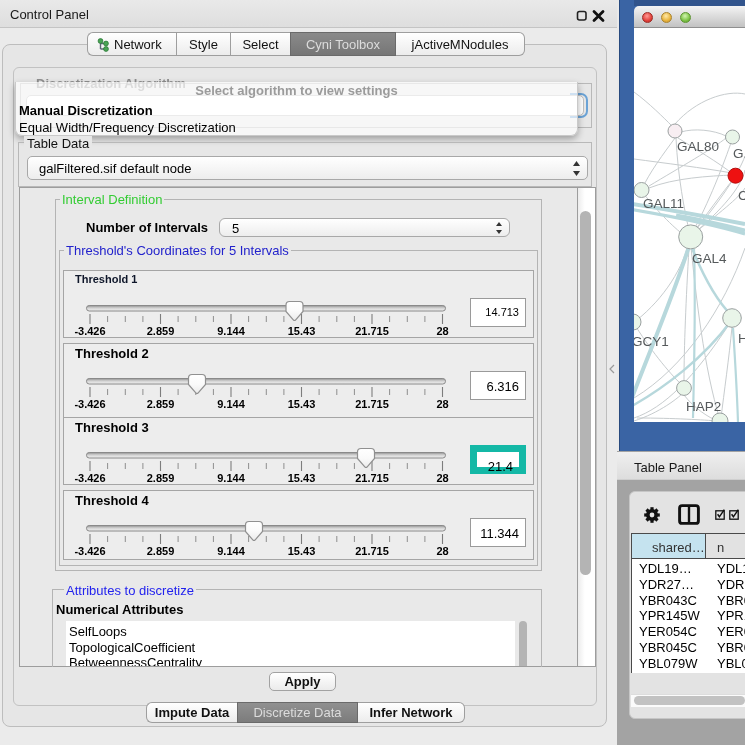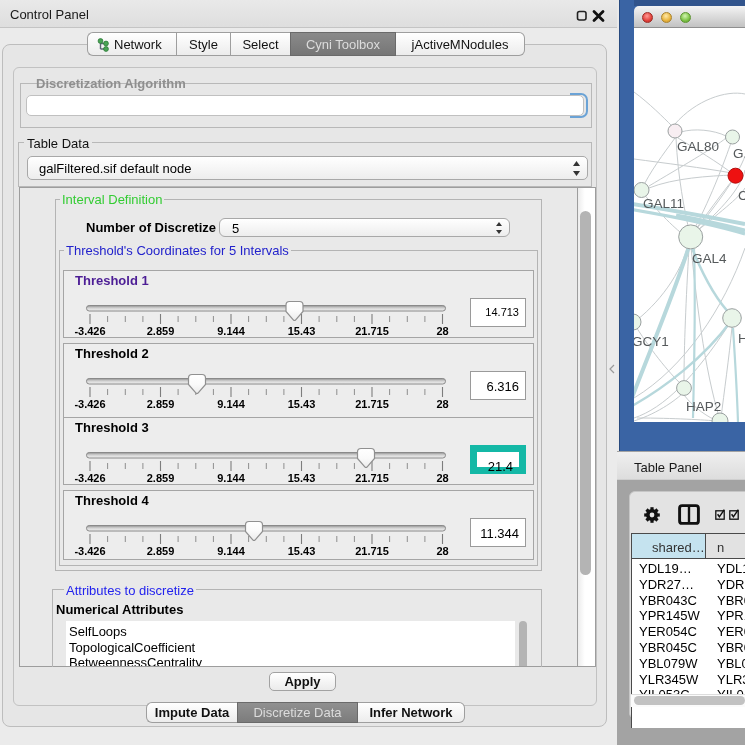--- a/index.html
+++ b/index.html
@@ -41,53 +41,58 @@
     <div class="f13" style="display:flex;align-items:center;justify-content:center;background:linear-gradient(#ffffff,#ececec);border:1px solid #9e9e9e;border-left:none;border-radius:0 6px 6px 0;width:129px;color:#111;">jActiveMNodules</div>
   </div>
 
   <div class="abs" style="left:20px;top:83px;width:572px;height:45px;border:1px solid #b8b8b8;"></div>
 
   <div class="abs" style="left:26px;top:95px;width:558px;height:21px;background:#fff;border:1px solid #c0c0c0;border-radius:5px;"></div>
     <div class="abs" style="left:570px;top:93px;width:18px;height:25px;border:2.5px solid #6ba3d6;border-left:none;border-radius:0 7px 7px 0;background:transparent;"></div>
 
   <div class="abs f13" style="left:36px;top:76px;color:#8f8f8f;font-weight:bold;">Discretization Algorithm</div>
 
+  <div class="abs" style="left:15px;top:82px;width:563px;height:54px;background:rgba(255,255,255,0.68);border:1px solid #c9c9c9;border-top:none;border-radius:0 0 7px 7px;box-shadow:0 3px 7px rgba(0,0,0,0.32);">
+    <div class="f13" style="position:absolute;top:1px;width:100%;text-align:center;color:#9b9b9b;font-weight:bold;">Select algorithm to view settings</div>
+    <div class="f13" style="position:absolute;top:21px;left:3px;color:#000;font-weight:bold;">Manual Discretization</div>
+    <div class="f13" style="position:absolute;top:38px;left:3px;color:#000;">Equal Width/Frequency Discretization</div>
+  </div>
 
   <div class="abs" style="left:18px;top:142px;width:574px;height:45px;border:1px solid #b8b8b8;"></div>
   <div class="abs f13" style="left:24px;top:136px;background:#e7e7e7;padding:0 3px;color:#111;">Table Data</div>
   <div class="abs" style="left:27px;top:156px;width:561px;height:24px;background:linear-gradient(#ffffff,#ededed);border:1px solid #a8a8a8;border-radius:5px;padding-left:41px;">
     <span class="f13" style="position:absolute;left:11px;top:4px;color:#000;">galFiltered.sif default node</span>
     <svg style="position:absolute;right:6px;top:3px;" width="9" height="17" viewBox="0 0 9 17">
       <path d="M4.5 1 L8 6 H1 Z" fill="#333"></path>
       <path d="M4.5 16 L1 11 H8 Z" fill="#333"></path>
     </svg>
   </div>
 
   <div class="abs" style="left:19px;top:187px;width:577px;height:480px;background:#e9e9e9;border:1px solid #9d9d9d;"></div>
 
   <div class="abs" style="left:577px;top:188px;width:18px;height:478px;background:linear-gradient(90deg,#ececec,#ffffff 40%,#ffffff);border-left:1px solid #9d9d9d;"></div>
   <div class="abs" style="left:580px;top:211px;width:11px;height:364px;background:#b4b4b4;border-radius:6px;"></div>
 
   <div class="abs" style="left:55px;top:199px;width:487px;height:372px;border:1px solid #b4b4b4;"></div>
   <div class="abs f13" style="left:60px;top:192px;background:#e9e9e9;padding:0 2px;color:#33cc33;">Interval Definition</div>
 
-  <div class="abs f13" style="left:86px;top:220px;font-weight:bold;color:#000;">Number of Discretize</div>
+  <div class="abs f13" style="left:86px;top:220px;font-weight:bold;color:#000;">Number of Intervals</div>
   <div class="abs" style="left:219px;top:218px;width:291px;height:19px;background:linear-gradient(#ffffff,#ededed);border:1px solid #a8a8a8;border-radius:6px;">
     <span class="f13" style="position:absolute;left:12px;top:2px;color:#000;">5</span>
     <svg style="position:absolute;right:6px;top:2px;" width="8" height="14" viewBox="0 0 8 14">
       <path d="M4 1 L7 5 H1 Z" fill="#333"></path>
       <path d="M4 13 L1 9 H7 Z" fill="#333"></path>
     </svg>
   </div>
 
   <div class="abs" style="left:59px;top:250px;width:479px;height:316px;border:1px solid #b4b4b4;"></div>
   <div class="abs f13" style="left:64px;top:243px;background:#e9e9e9;padding:0 2px;color:#2222cc;">Threshold's Coordinates for 5 Intervals</div>
 
   <div id="th1" class="abs" style="left:63px;top:270px;width:471px;height:68px;background:#ededed;border:1px solid #a5a5a5;">
-      <div style="position:absolute;left:11px;top:2px;font-size:13px;font-weight:bold;color:#4c1d95;">Threshold 1</div>
+      <div style="position:absolute;left:11px;top:2px;font-size:11px;font-weight:bold;color:#0f172a;">Threshold 1</div>
       <svg style="position:absolute;left:0;top:0;" width="469" height="66" viewBox="0 0 469 66">
         <defs>
           <linearGradient id="gr1" x1="0" y1="0" x2="0" y2="1">
             <stop offset="0" stop-color="#8f8f8f"></stop>
             <stop offset="0.45" stop-color="#d2d2d2"></stop>
             <stop offset="1" stop-color="#f2f2f2"></stop>
           </linearGradient>
           <linearGradient id="tg1" x1="0" y1="0" x2="0" y2="1">
             <stop offset="0" stop-color="#ffffff"></stop>
             <stop offset="0.5" stop-color="#fafafa"></stop>
@@ -393,21 +398,21 @@
     <path d="M11 2 V19" stroke="#111" stroke-width="2.4"></path>
   </svg>
 
   <svg class="abs" style="left:98px;top:58px;" width="26" height="11" viewBox="0 0 26 11">
     <rect x="0.8" y="1.8" width="8.4" height="8.4" fill="none" stroke="#111" stroke-width="1.3"></rect>
     <path d="M2.6 5.3 L4.4 7.8 L9.3 0.6" stroke="#111" stroke-width="1.5" fill="none"></path>
     <rect x="14.8" y="1.8" width="8.4" height="8.4" fill="none" stroke="#111" stroke-width="1.3"></rect>
     <path d="M16.6 5.3 L18.4 7.8 L23.3 0.6" stroke="#111" stroke-width="1.5" fill="none"></path>
   </svg>
 
-  <div class="abs" style="left:14px;top:82px;width:114px;height:195px;border-left:1.5px solid #4a4a4a;border-top:1.5px solid #4a4a4a;background:#fff;overflow:hidden;">
+  <div class="abs" style="left:14px;top:82px;width:114px;height:140px;border-left:1.5px solid #4a4a4a;border-top:1.5px solid #4a4a4a;background:#fff;overflow:hidden;">
     <div style="position:absolute;left:0;top:0;width:74px;height:25px;background:#c5e3ef;border-right:1.5px solid #4a4a4a;border-bottom:1.5px solid #4a4a4a;"></div>
     <div style="position:absolute;left:74px;top:0;width:40px;height:25px;background:#e2e2e2;border-bottom:1.5px solid #4a4a4a;"></div>
     <div class="f13" style="position:absolute;left:20px;top:6px;color:#333;">shared…</div>
     <div class="f13" style="position:absolute;left:85px;top:6px;color:#333;">n</div>
     <div class="f13" style="position:absolute;left:7px;top:27px;line-height:15.8px;color:#000;">YDL19…<br>YDR27…<br>YBR043C<br>YPR145W<br>YER054C<br>YBR045C<br>YBL079W<br>YLR345W<br>YIL053C</div>
     <div class="f13" style="position:absolute;left:85px;top:27px;line-height:15.8px;color:#000;">YDL1<br>YDR2<br>YBR0<br>YPR1<br>YER0<br>YBR0<br>YBL0<br>YLR3<br>YIL0</div>
   </div>
   <div class="abs" style="left:14px;top:243px;width:114px;height:13px;background:#fbfbfb;border-top:1px solid #ddd;">
     <div style="position:absolute;left:3px;top:1px;width:111px;height:9px;background:#c2c2c2;border-radius:5px;"></div>
   </div>

